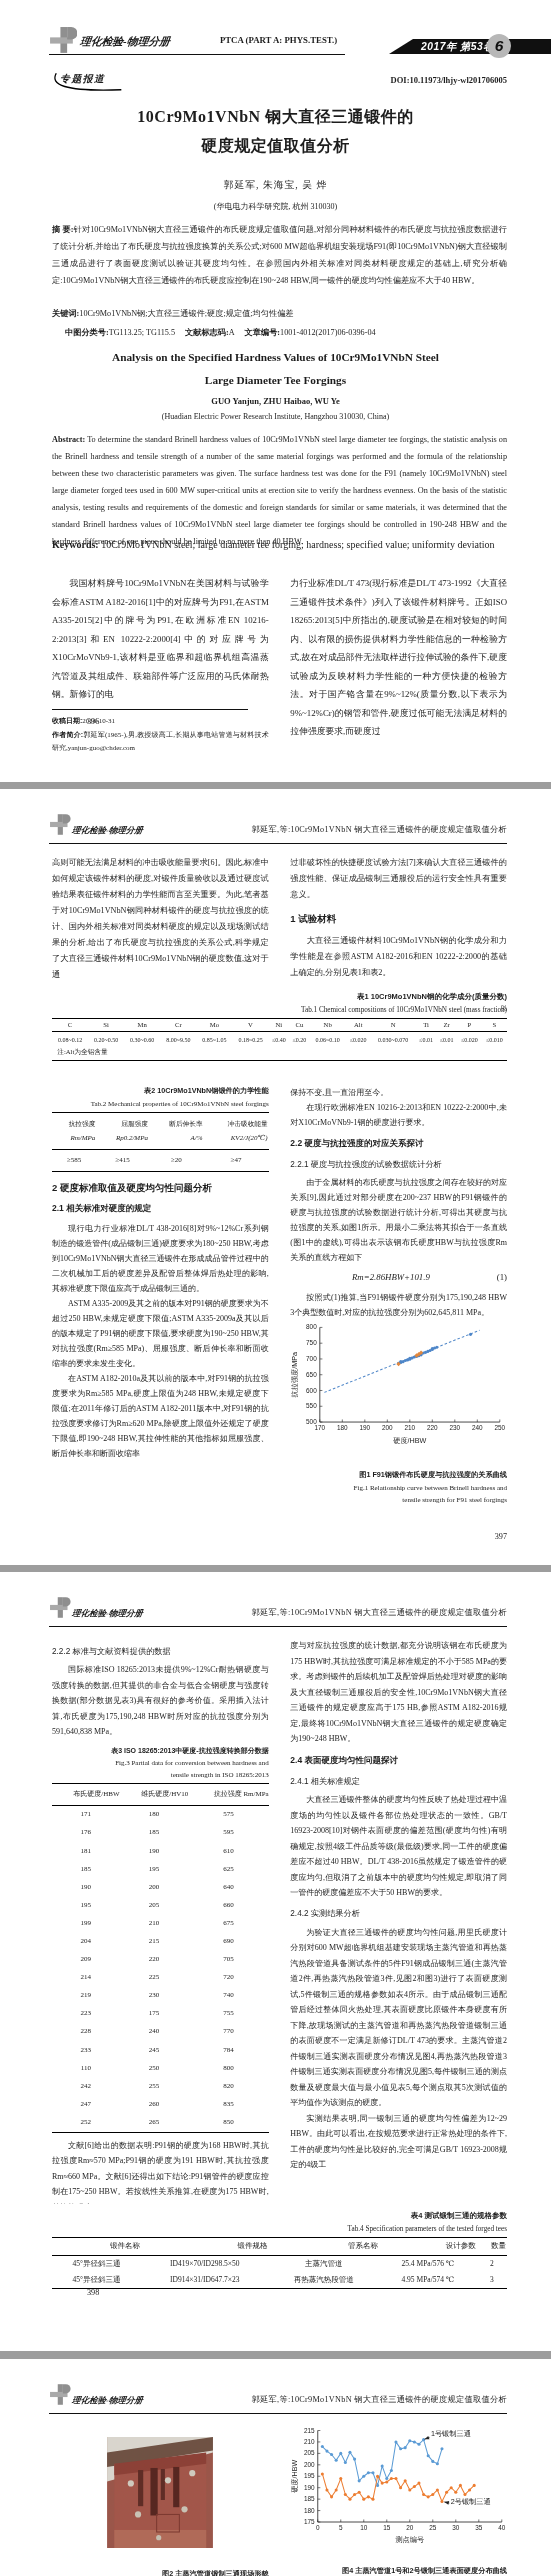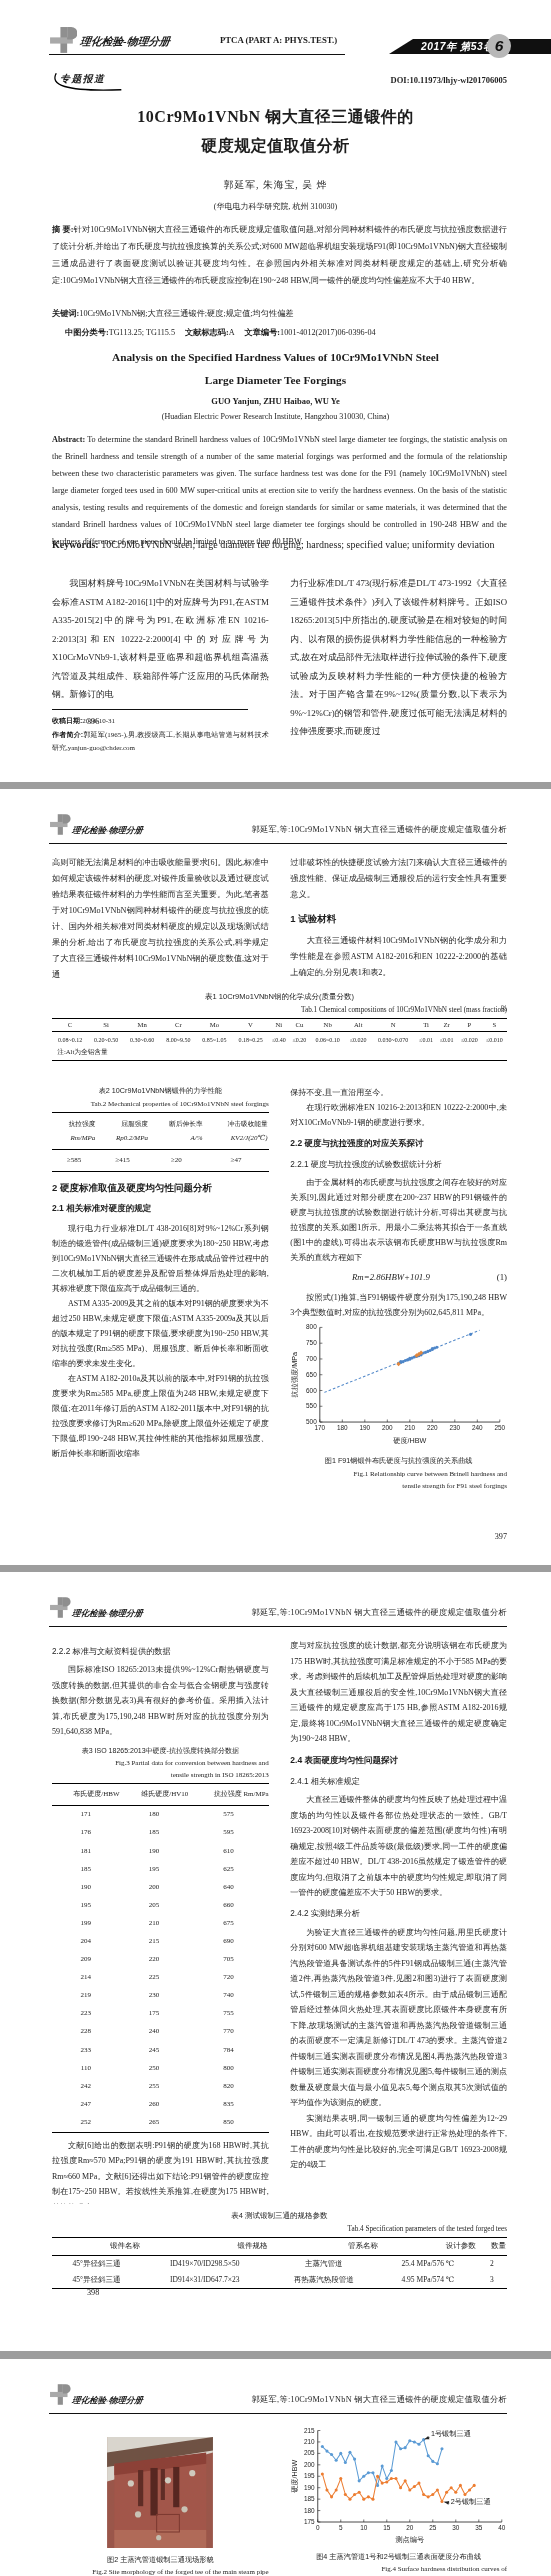--- a/index.html
+++ b/index.html
@@ -14,39 +14,39 @@
   .bt p.ni{text-indent:0}
   
   .runrule{position:absolute;left:49px;right:44px;height:1px;background:#111}
   .runtitle{position:absolute;right:44px;font-size:8.2px;letter-spacing:0.3px}
   .logotext{font-style:italic;font-weight:bold;transform:skewX(-7deg)}
   
   .hA{font-family:"Liberation Sans","DejaVu Sans",sans-serif;font-weight:bold;font-size:9.5px;margin:8.2px 0 5.2px;text-indent:0}
   .hB{font-family:"Liberation Sans","DejaVu Sans",sans-serif;font-weight:bold;font-size:8.5px;margin:6.2px 0 4.1px;text-indent:0}
   .hC{font-family:"Liberation Sans","DejaVu Sans",sans-serif;font-weight:normal;font-size:8.2px;margin:5.2px 0 3.1px;text-indent:0}
   
-  .capzh{font-family:"Liberation Sans","DejaVu Sans",sans-serif;font-weight:normal;font-size:7.5px;text-align:center;line-height:12.4px}
+  .capzh{font-family:"Liberation Sans","DejaVu Sans",sans-serif;font-weight:bold;font-size:7.5px;text-align:right;line-height:12.4px}
   .capen{font-weight:normal;font-size:7.2px;text-align:right;line-height:12px}
   .tbl{width:100%;border-collapse:collapse;border-top:1.1px solid #000;border-bottom:1.1px solid #000}
   .tbl th{border-bottom:0.7px solid #000;font-weight:normal;text-align:right;padding:3.1px 1px;font-size:7.5px}
   .tbl td{text-align:center;padding:3.1px 1px;font-size:7.5px}
   .t1wrap{border-top:1.1px solid #000;border-bottom:1.1px solid #000}
   .t1wrap table{width:100%;border-collapse:collapse}
   .t1wrap th{border-bottom:0.6px solid #000;font-weight:normal;font-size:6.7px;padding:2.6px 0}
   .t1wrap td{font-size:6px;text-align:center;padding:5.2px 0}
   .t1note{font-size:6.7px;padding:0 0 3.1px 5.2px}
   .sym{font-style:italic;font-size:7px}
   
   .formula{position:relative;text-align:center;font-style:italic;font-size:8.8px;margin:5.2px 0;padding-right:15.5px}
   .formula .no{position:absolute;right:0;font-style:normal}
   svg text{font-family:"Liberation Sans","DejaVu Sans",sans-serif;fill:#222}
   .cols{position:absolute;display:flex;gap:21.6px;left:52px;right:44px;overflow:hidden}
   .col{flex:1;min-width:0;overflow:hidden}
   .pagenum{position:absolute;font-size:8.2px}
-  .figcapwrap{margin-top:4px}
+  .figcapwrap{margin-top:18px}
 </style>
 </head>
 <body>
 
 <div class="page" style="height:782px">
   <svg class="abs" style="left:49px;top:26px" width="28" height="30" viewBox="0 0 54 58">
     <rect x="22" y="2" width="13" height="50" fill="#8f8f8f"></rect>
     <rect x="2" y="22" width="44" height="12" fill="#a9a9a9"></rect>
     <path d="M35 2h8a12 12 0 0 1 0 24h-8z" fill="#8f8f8f"></path>
   </svg>

